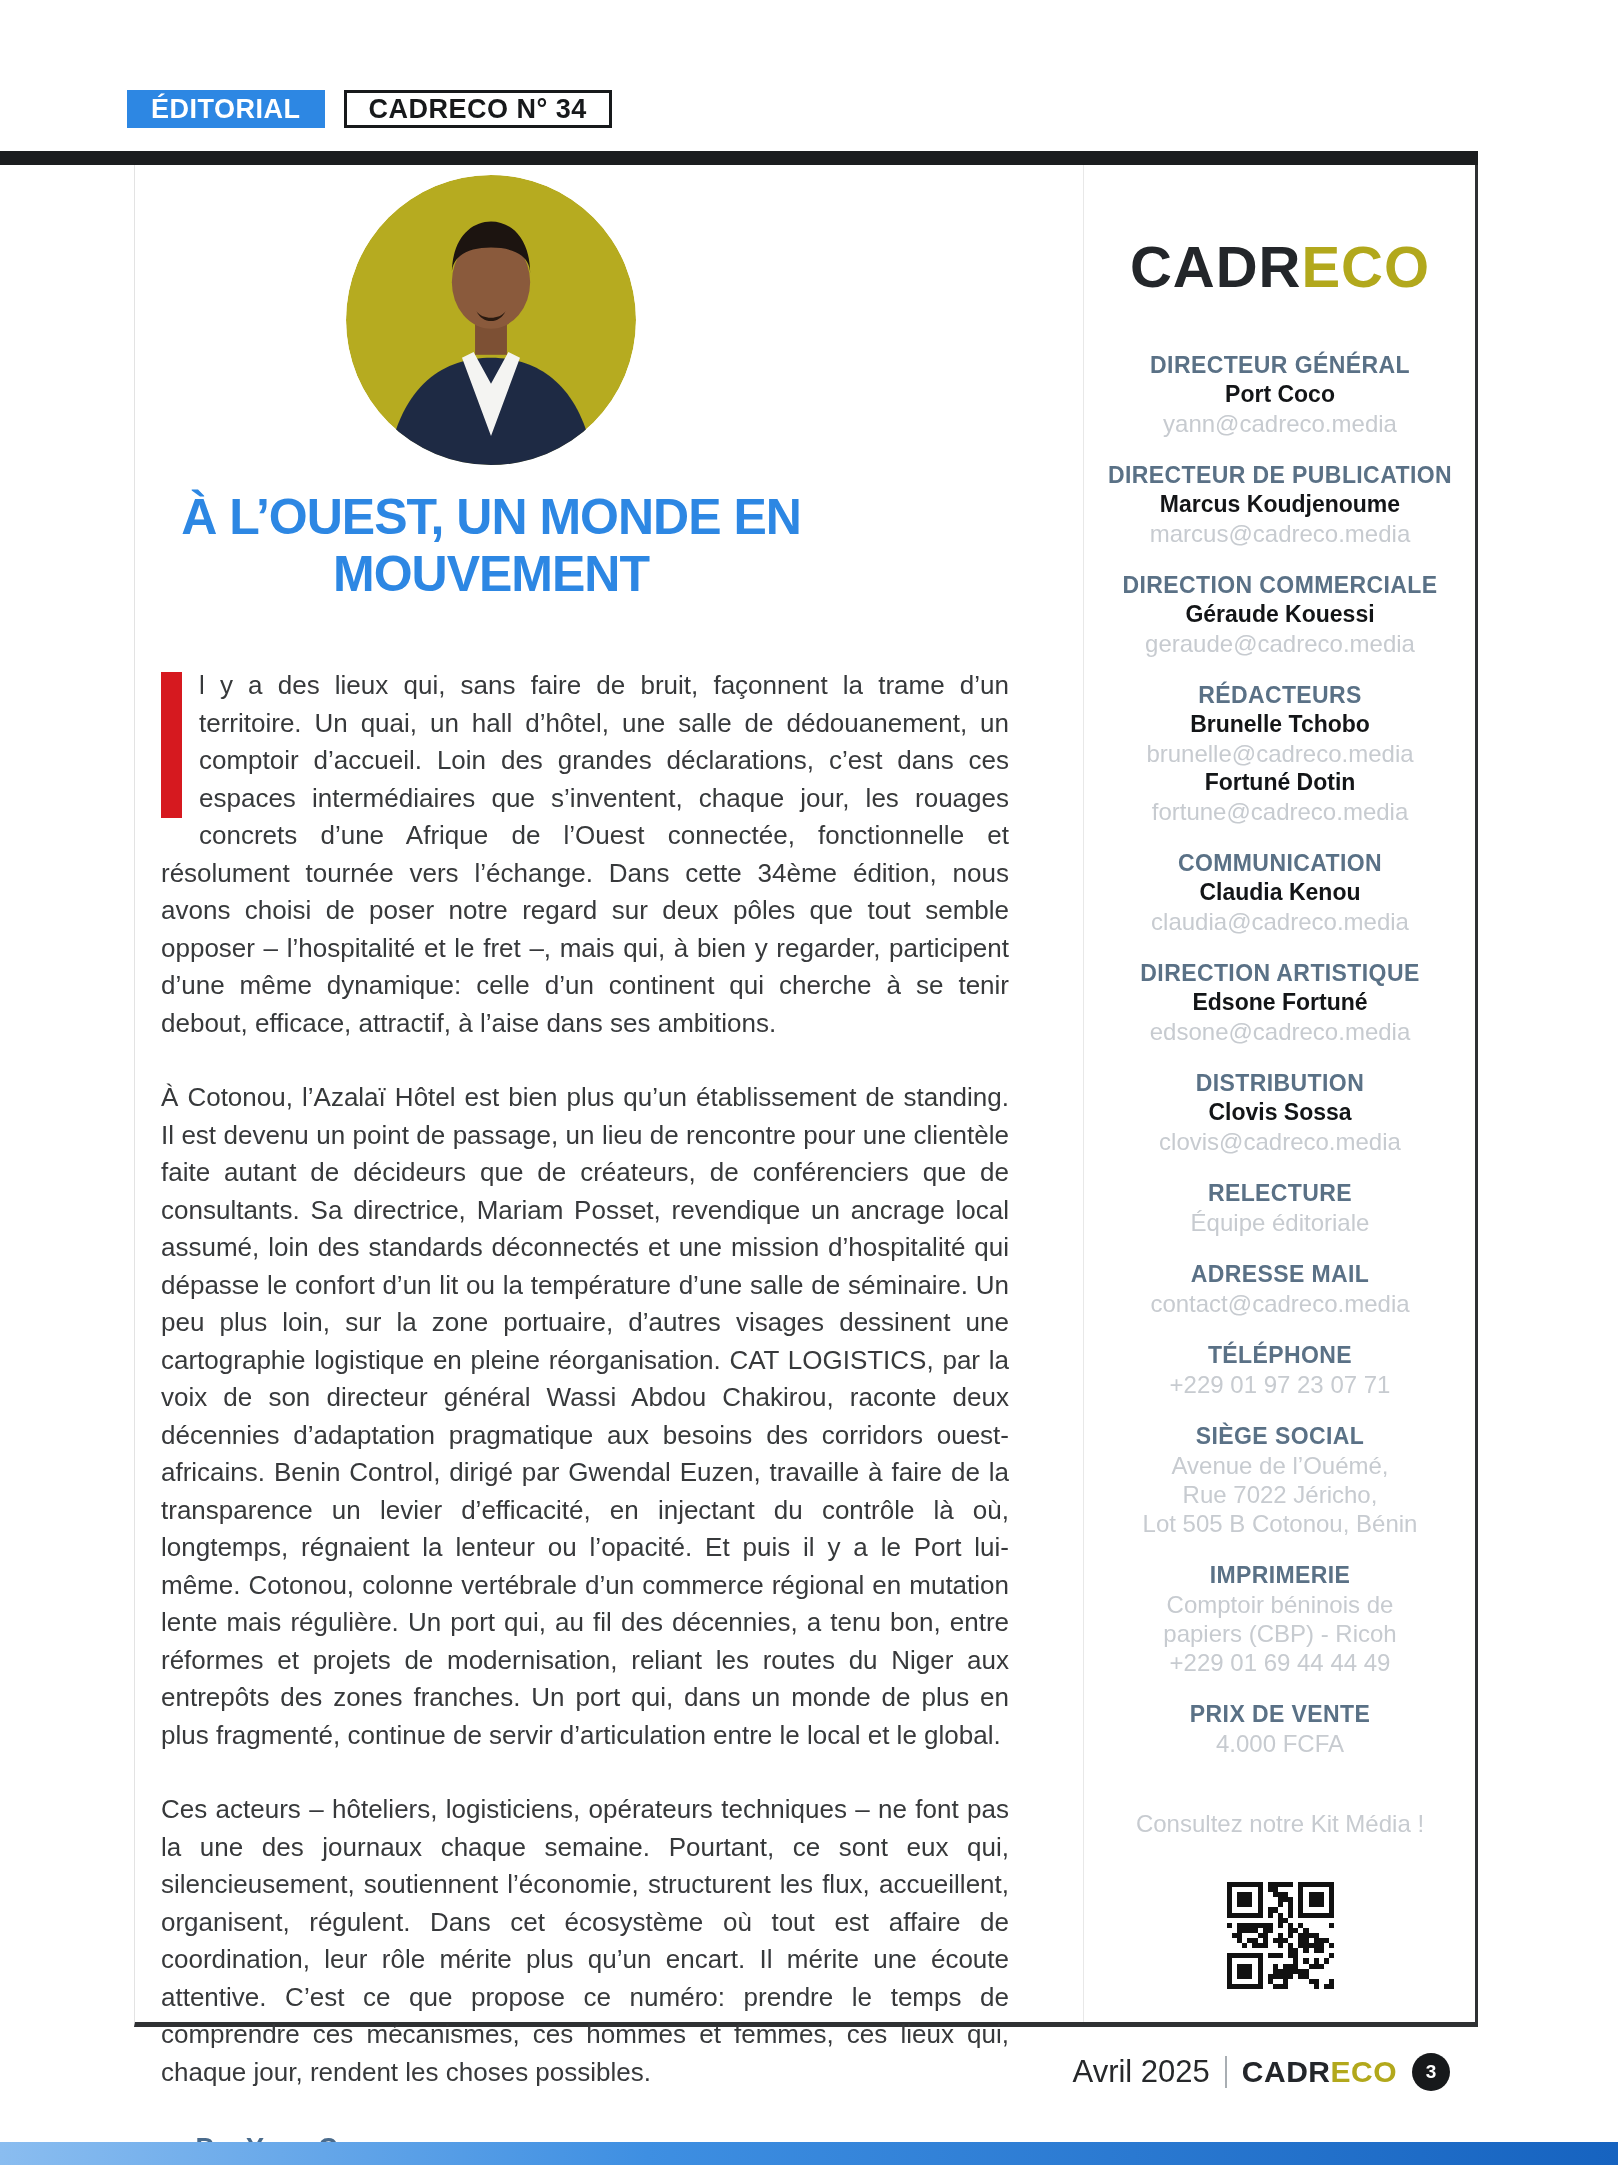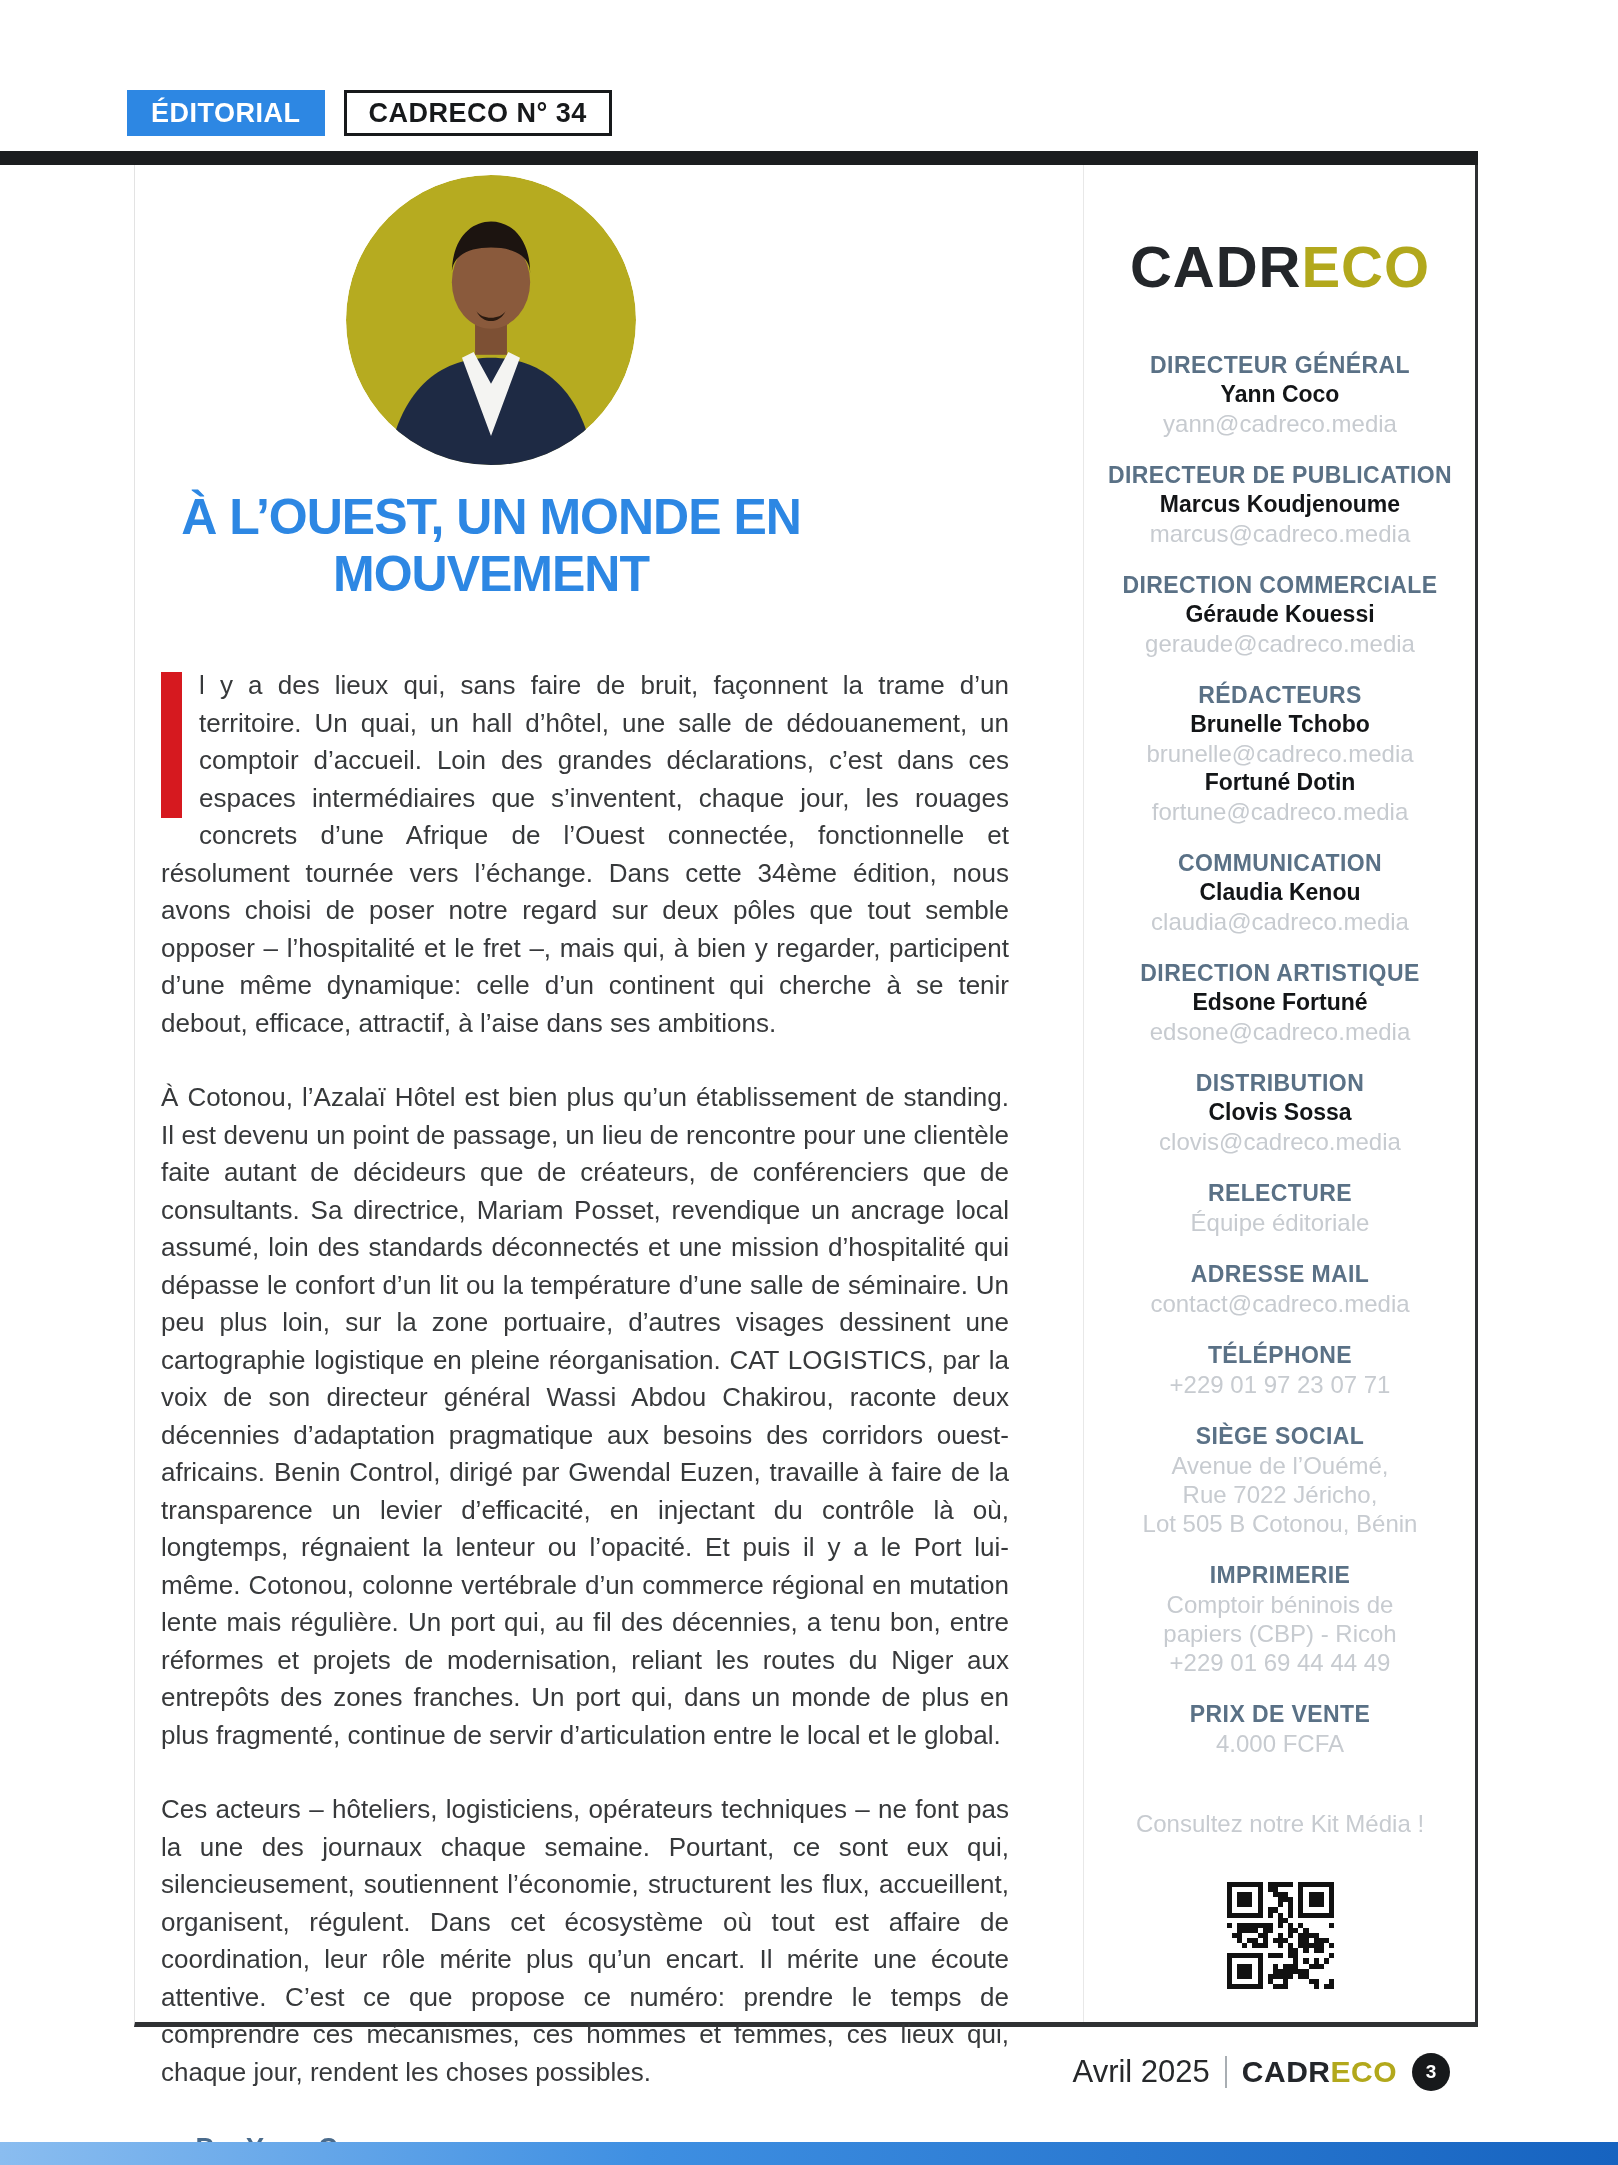--- a/index.html
+++ b/index.html
@@ -1,20 +1,20 @@
 <!DOCTYPE html>
 <html><head>
 <meta charset="utf-8">
 <style>
   html,body{margin:0;padding:0;background:#ffffff;}
   .page{position:relative;width:1618px;height:2165px;background:#ffffff;overflow:hidden;
         font-family:"Liberation Sans", sans-serif;}
 
   
-  .hdr-row{position:absolute;left:127px;top:90px;display:flex;align-items:stretch;gap:19px;height:46px;}
+  .hdr-row{position:absolute;left:127px;top:90px;display:flex;align-items:stretch;gap:19px;height:38px;}
   .badge{background:#2d87e3;color:#ffffff;font-weight:700;font-size:27px;letter-spacing:.5px;
          display:flex;align-items:center;padding:0 24px;}
   .issue-box{background:#ffffff;border:3px solid #17191b;color:#17191b;font-weight:700;font-size:27px;
          letter-spacing:.5px;display:flex;align-items:center;padding:15px 22px;}
   .black-bar{position:absolute;left:0;top:151px;width:1478px;height:14px;background:#1b1d1f;}
 
   
   .card{position:absolute;left:134px;top:165px;width:1340px;height:1857px;background:#ffffff;
         border-left:1px solid #e3e3e3;border-right:3px solid #2f3133;border-bottom:5px solid #2f3133;
         box-sizing:content-box;}
@@ -91,21 +91,21 @@
       <p class="body">Ces acteurs – hôteliers, logisticiens, opérateurs techniques – ne font pas la une des journaux chaque semaine. Pourtant, ce sont eux qui, silencieusement, soutiennent l’économie, structurent les flux, accueillent, organisent, régulent. Dans cet écosystème où tout est affaire de coordination, leur rôle mérite plus qu’un encart. Il mérite une écoute attentive. C’est ce que propose ce numéro: prendre le temps de comprendre ces mécanismes, ces hommes et femmes, ces lieux qui, chaque jour, rendent les choses possibles.</p>
 
       <div class="byline">— Par Yann Coco</div>
     </div>
 
     <div class="sidebar">
       <div class="logo"><span class="l1">CADR</span><span class="l2">ECO</span></div>
       <div class="mast" id="mast">
           <div class="mast-section">
             <div class="mast-title">DIRECTEUR GÉNÉRAL</div>
-            <div class="mast-name">Yann Coco</div>
+            <div class="mast-name">Port Coco</div>
             <div class="mast-muted">yann@cadreco.media</div>
           </div>
           <div class="mast-section">
             <div class="mast-title">DIRECTEUR DE PUBLICATION</div>
             <div class="mast-name">Marcus Koudjenoume</div>
             <div class="mast-muted">marcus@cadreco.media</div>
           </div>
           <div class="mast-section">
             <div class="mast-title">DIRECTION COMMERCIALE</div>
             <div class="mast-name">Géraude Kouessi</div>

